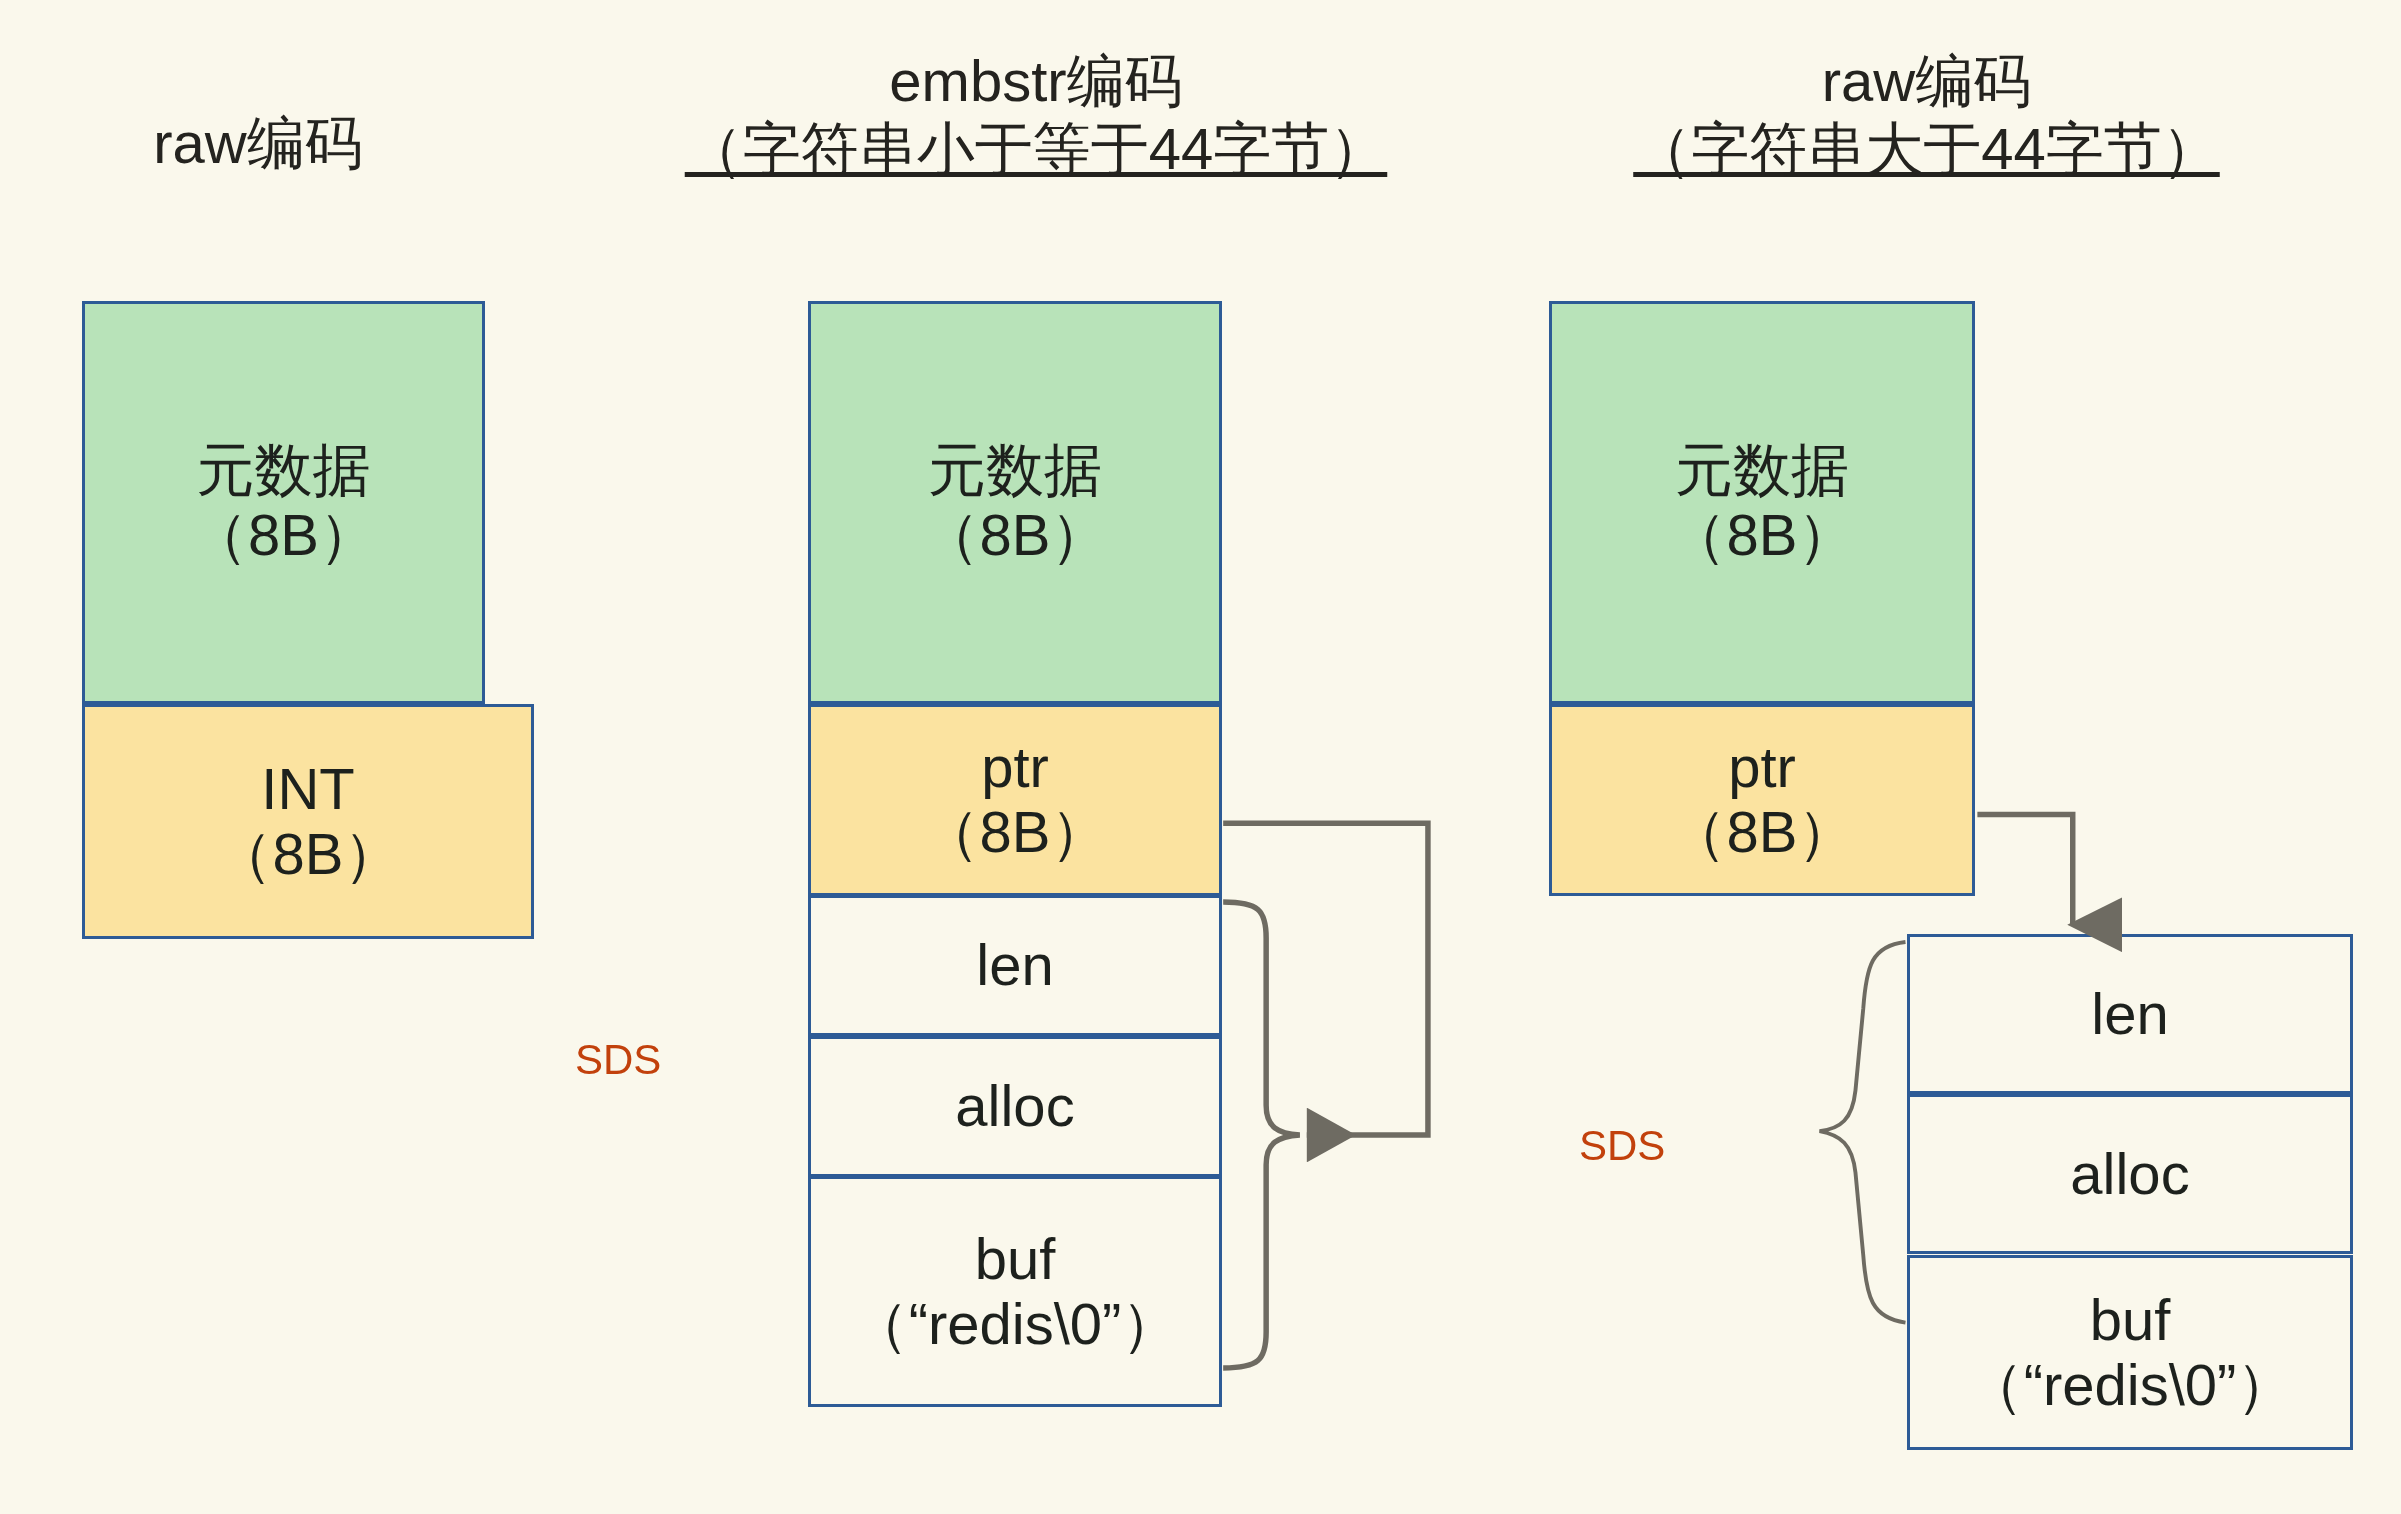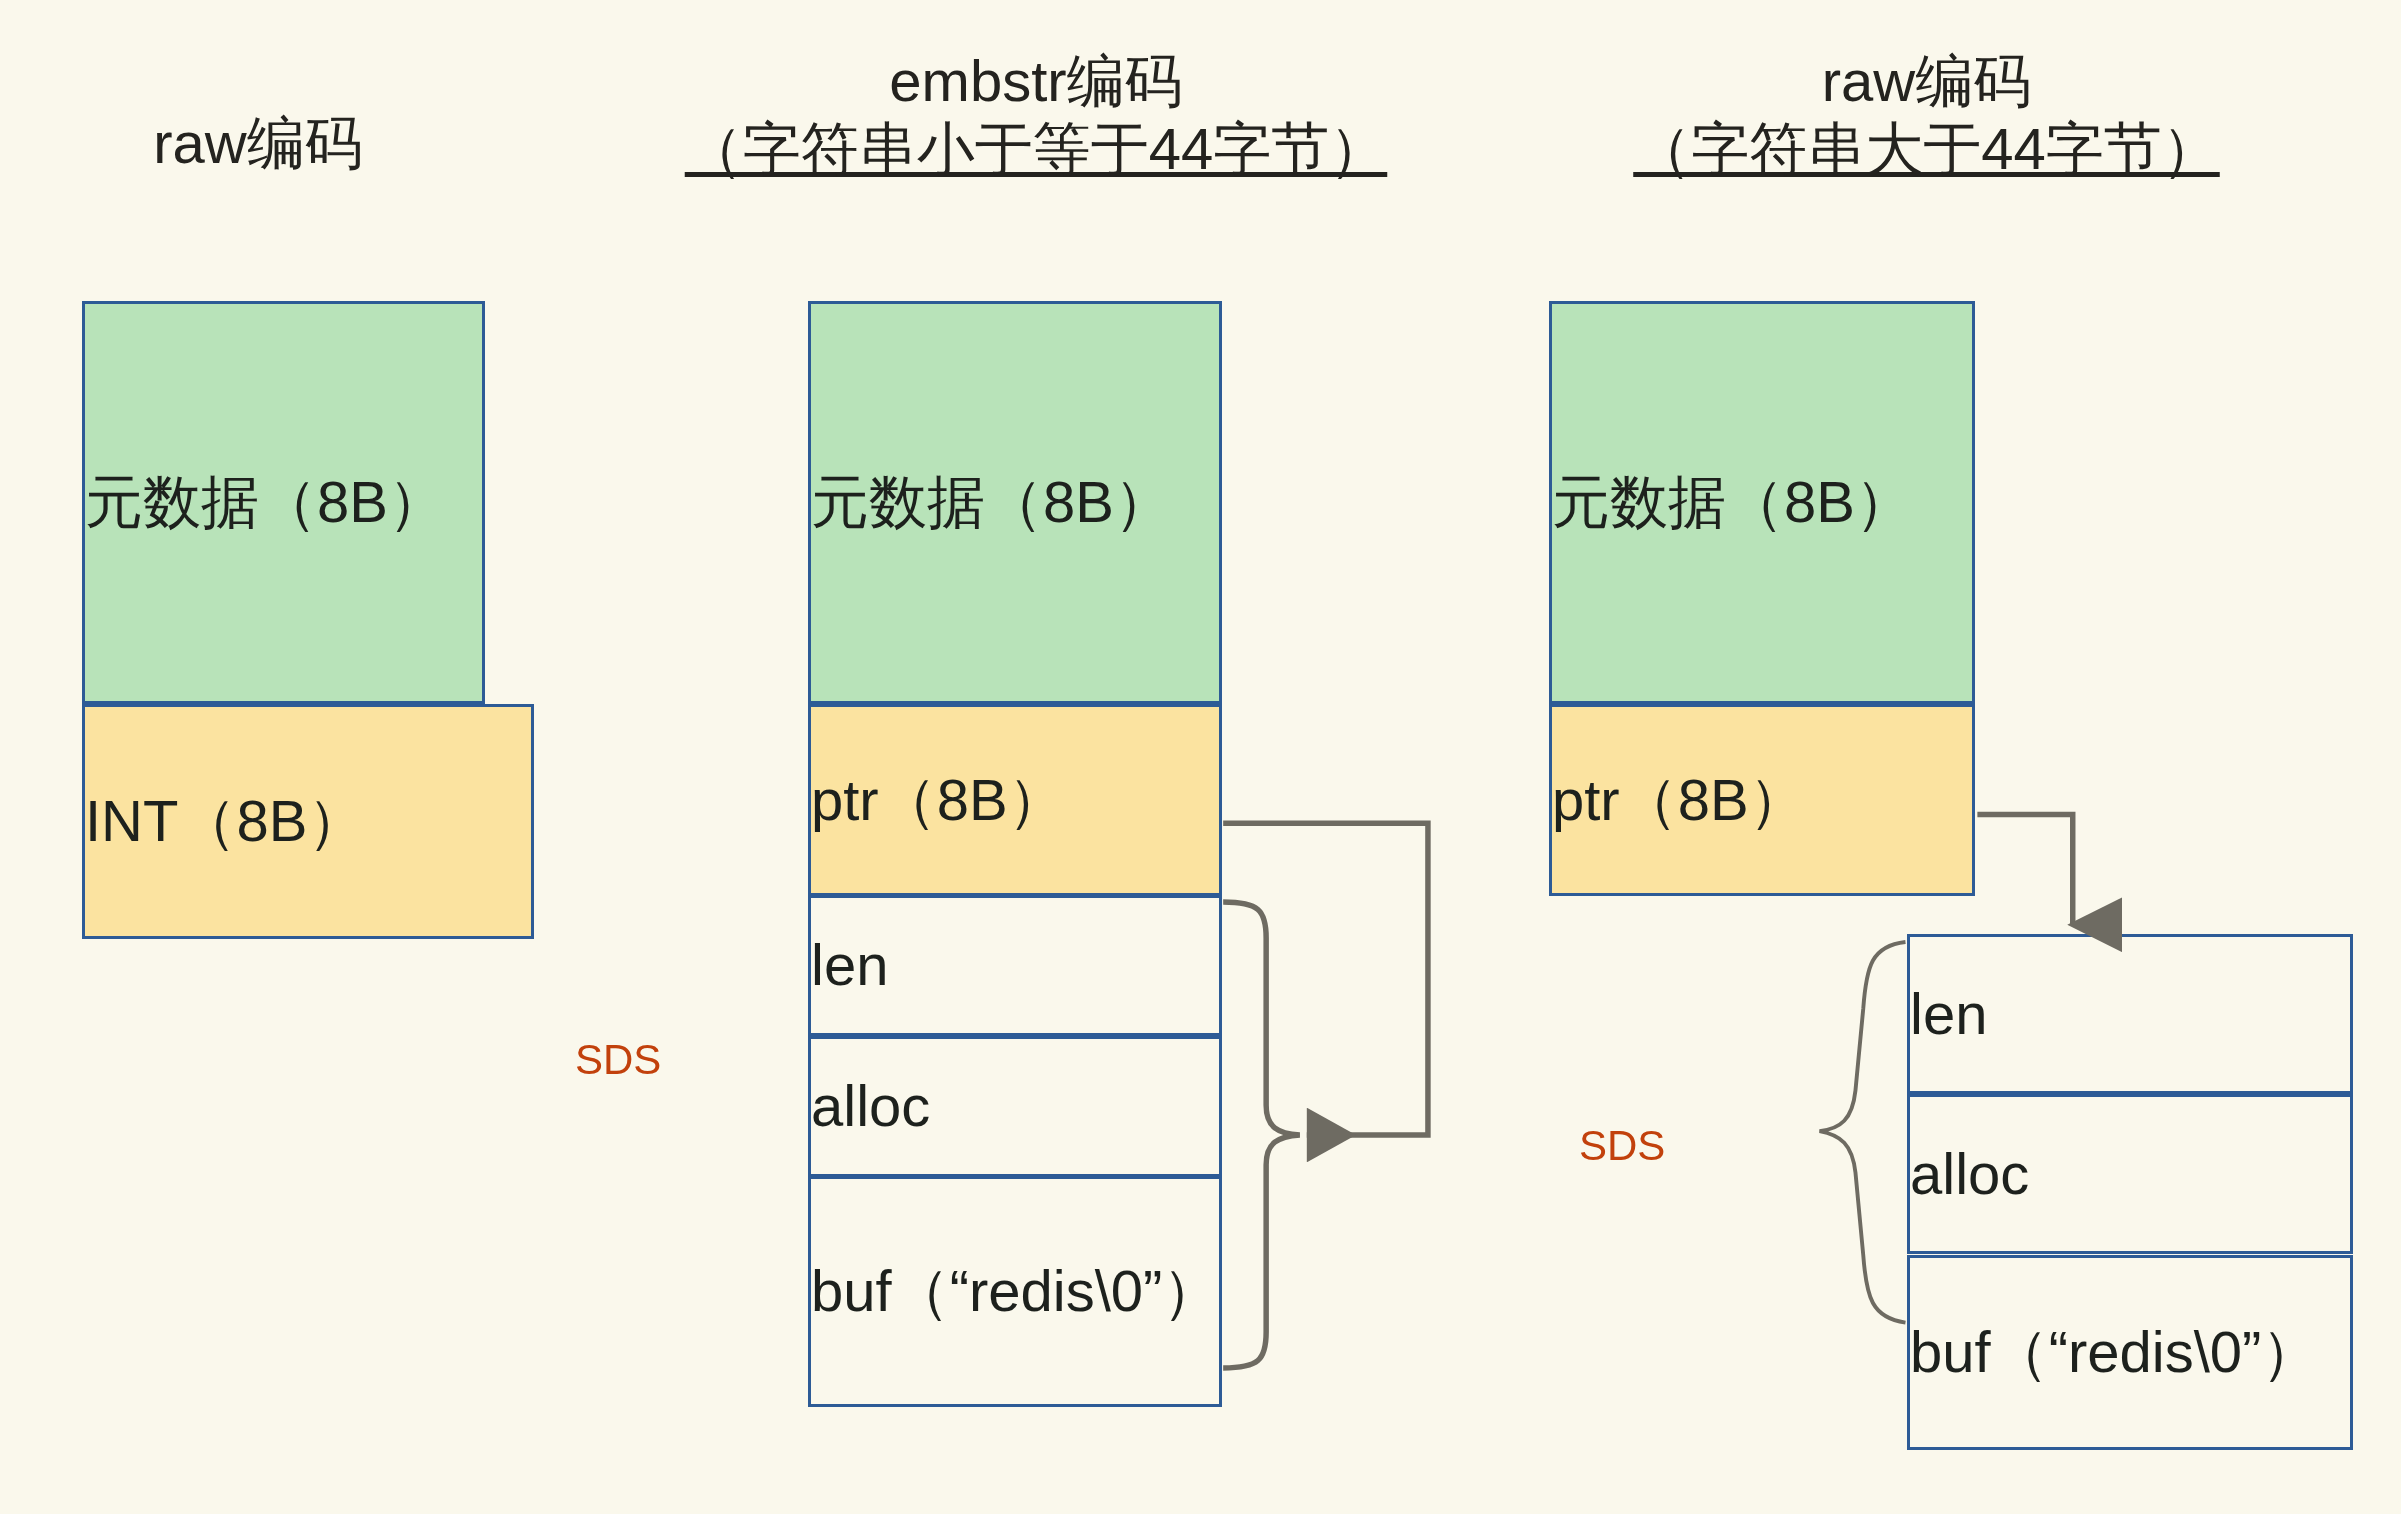--- a/index.html
+++ b/index.html
@@ -30,22 +30,23 @@
   #title-embstr{ left: 555px;  top: 47px;   width: 962px; }
   #title-raw   { left: 1485px; top: 47px;   width: 883px; }
   .col-title .line2 { display: block; text-decoration: underline; }
 
   
   .cell {
     position: absolute;
     box-sizing: border-box;
     border: 3.9px solid #2d5b96;
     display: flex;
-    flex-direction: row;
+    flex-direction: column;
     align-items: center;
+    justify-content: center;
     font-size: 58px;
     line-height: 1.12;
     color: #1d211d;
     text-align: center;
   }
   .cell .sub { display: block; }
   .cell.green  { background: #b8e3b9; }
   .cell.yellow { background: #fbe3a0; }
   .cell.plain  { background: #faf8ec; }
 

